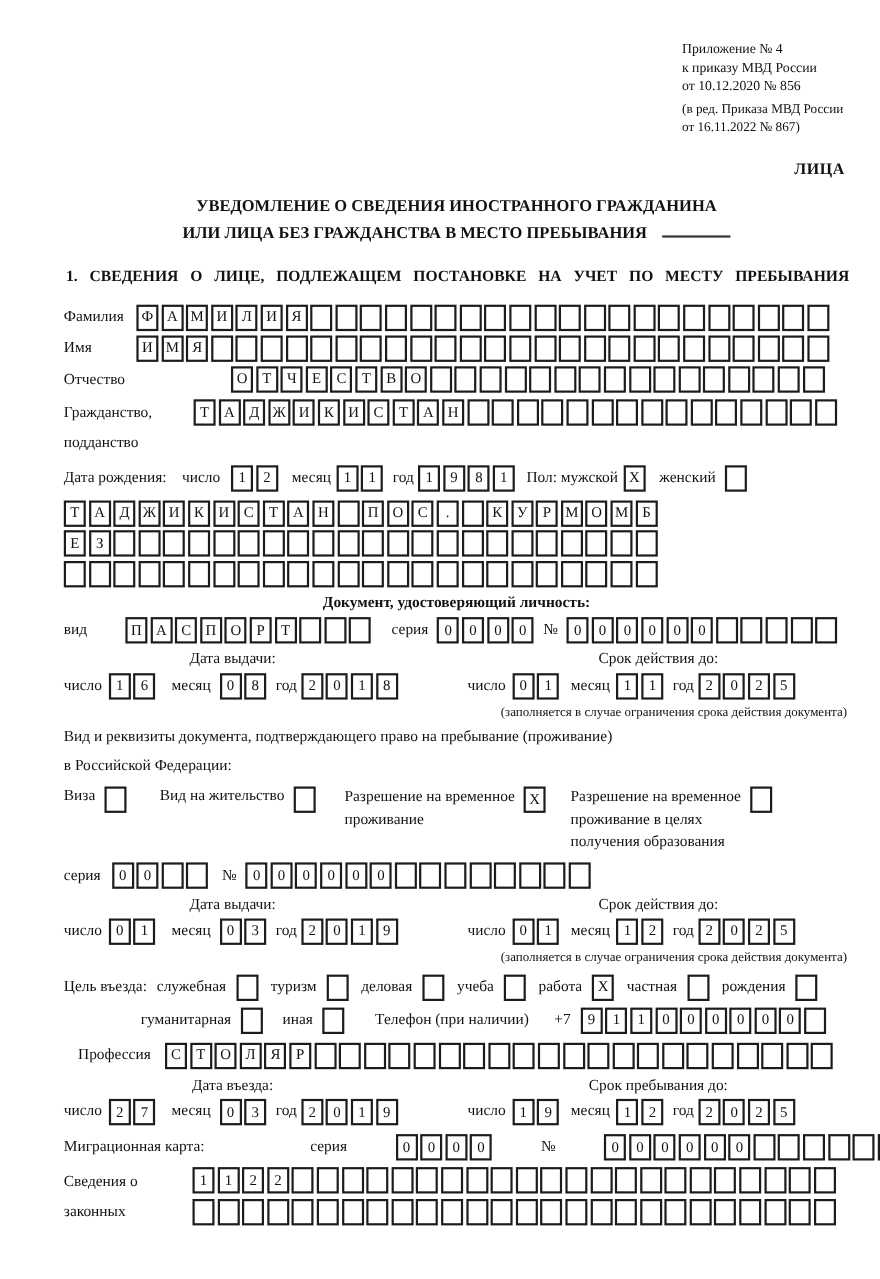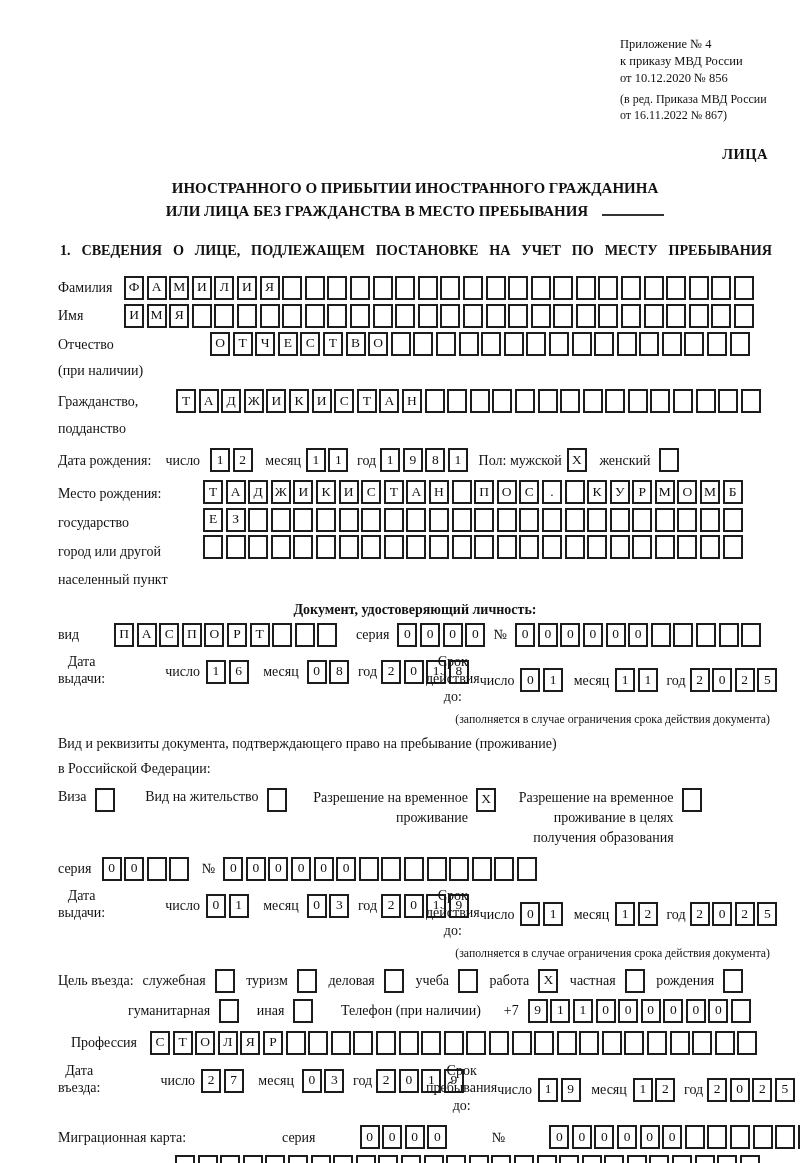--- a/index.html
+++ b/index.html
@@ -24,29 +24,29 @@
     width:20px;height:24px;box-sizing:border-box;border:2px solid #1c1c1c;
     margin-right:2.6px;font-size:13.5px;background:#fff;
   }
   .lbl{flex:none;}
   .lblcol{flex:none;line-height:1.9;}
   .w66{width:66px;} .w152{width:152px;} .w118{width:118px;} .w145{width:145px;}
   .w92{width:92px;} .w117{width:117px;}
   .stack{display:flex;flex-direction:column;gap:3.5px;}
   .mini{margin:0 5px 0 10px;}
   .doc-head{font-weight:700;text-align:center;margin:6px 0 4px 0;}
-  .half{display:flex;flex-direction:row;}
+  .half{display:flex;flex-direction:column;}
   .half .hd{text-align:center;margin-bottom:3px;}
   .dgroup{display:flex;align-items:center;}
   .dgroup .lbl{margin-right:6px;}
   .note{font-size:11.8px;text-align:right;margin:2px 2px 6px 0;}
   .resline{margin:8px 0 2px 0;}
   .chkline{display:flex;align-items:flex-start;margin:10px 0 6px 0;}
   .chk{display:flex;align-items:flex-start;gap:8px;}
-  .cblock{text-align:right;line-height:1.45;}
+  .cblock{text-align:left;line-height:1.45;}
   .purpose{display:flex;align-items:center;gap:9px;margin:8px 0 2px 0;flex-wrap:nowrap;}
   .purpose2{display:flex;align-items:center;gap:9px;margin:6px 0 2px 70px;}
 </style>
 </head>
 <body>
 
 <div class="page">
 
   <div class="appendix">
     <div>Приложение № 4</div>
@@ -54,21 +54,21 @@
     <div>от 10.12.2020 № 856</div>
     <div class="amend">
       <div>(в ред. Приказа МВД России</div>
       <div>от 16.11.2022 № 867)</div>
     </div>
   </div>
 
   <div class="forma">ЛИЦА</div>
 
   <div class="title">
-    <div>ИНОСТРАННОГО О ПРИБЫТИИ ИНОСТРАННОГО ГРАЖДАНИНА</div>
+    <div>УВЕДОМЛЕНИЕ О СВЕДЕНИЯ ИНОСТРАННОГО ГРАЖДАНИНА</div>
     <div><span>ИЛИ ЛИЦА БЕЗ ГРАЖДАНСТВА В МЕСТО ПРЕБЫВАНИЯ</span><span class="uline"></span></div>
   </div>
 
   <div class="sec-heading">1. СВЕДЕНИЯ О ЛИЦЕ, ПОДЛЕЖАЩЕМ ПОСТАНОВКЕ НА УЧЕТ ПО МЕСТУ ПРЕБЫВАНИЯ</div>
 
   <div class="row">
     <span class="lbl w66">Фамилия</span>
     <span class="boxrow">
         <span class="box">Ф</span>
         <span class="box">А</span>
@@ -131,21 +131,20 @@
         <span class="box"></span>
         <span class="box"></span>
         <span class="box"></span>
         <span class="box"></span>
       </span>
   </div>
 
   <div class="row top" style="margin-top:3px;">
     <span class="lblcol w152">
       <div>Отчество</div>
-      <div>(при наличии)</div>
     </span>
     <span class="boxrow">
         <span class="box">О</span>
         <span class="box">Т</span>
         <span class="box">Ч</span>
         <span class="box">Е</span>
         <span class="box">С</span>
         <span class="box">Т</span>
         <span class="box">В</span>
         <span class="box">О</span>
@@ -226,26 +225,20 @@
     <span class="boxrow">
         <span class="box">X</span>
       </span>
     <span class="lbl" style="margin:0 8px 0 10px;font-family:Liberation Serif, serif;">женский</span>
     <span class="boxrow">
         <span class="box"></span>
       </span>
   </div>
 
   <div class="row top">
-    <span class="lblcol w145" style="line-height:2.05;">
-      <div>Место рождения:</div>
-      <div>государство</div>
-      <div>город или другой</div>
-      <div>населенный пункт</div>
-    </span>
     <span class="stack">
       <span class="boxrow">
           <span class="box">Т</span>
           <span class="box">А</span>
           <span class="box">Д</span>
           <span class="box">Ж</span>
           <span class="box">И</span>
           <span class="box">К</span>
           <span class="box">И</span>
           <span class="box">С</span>

